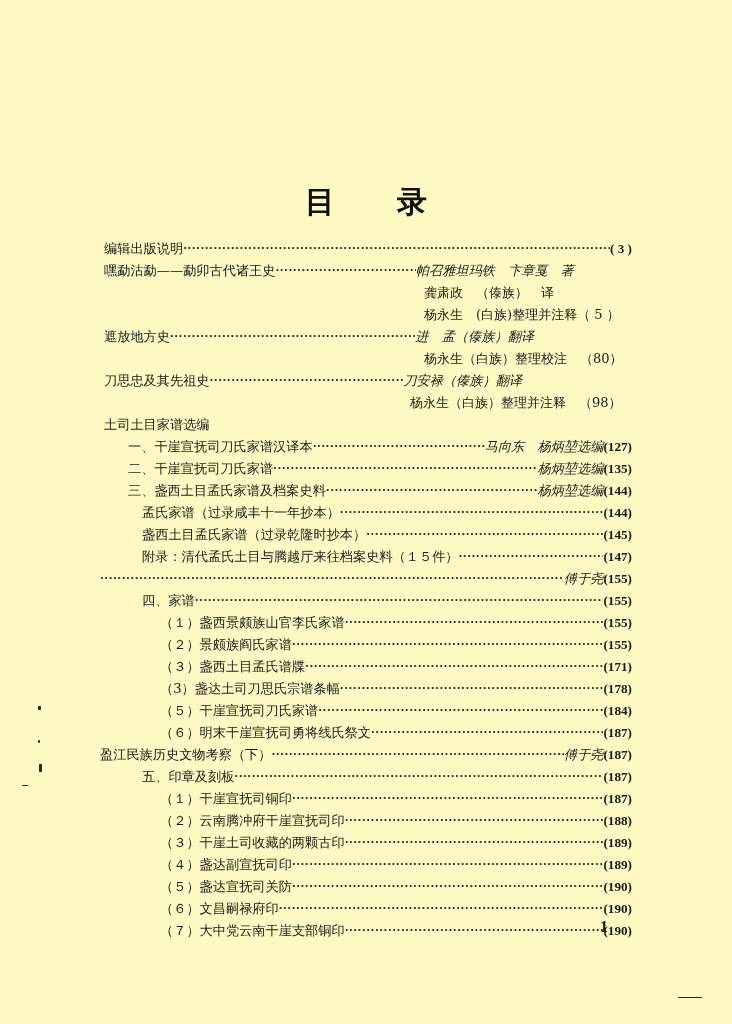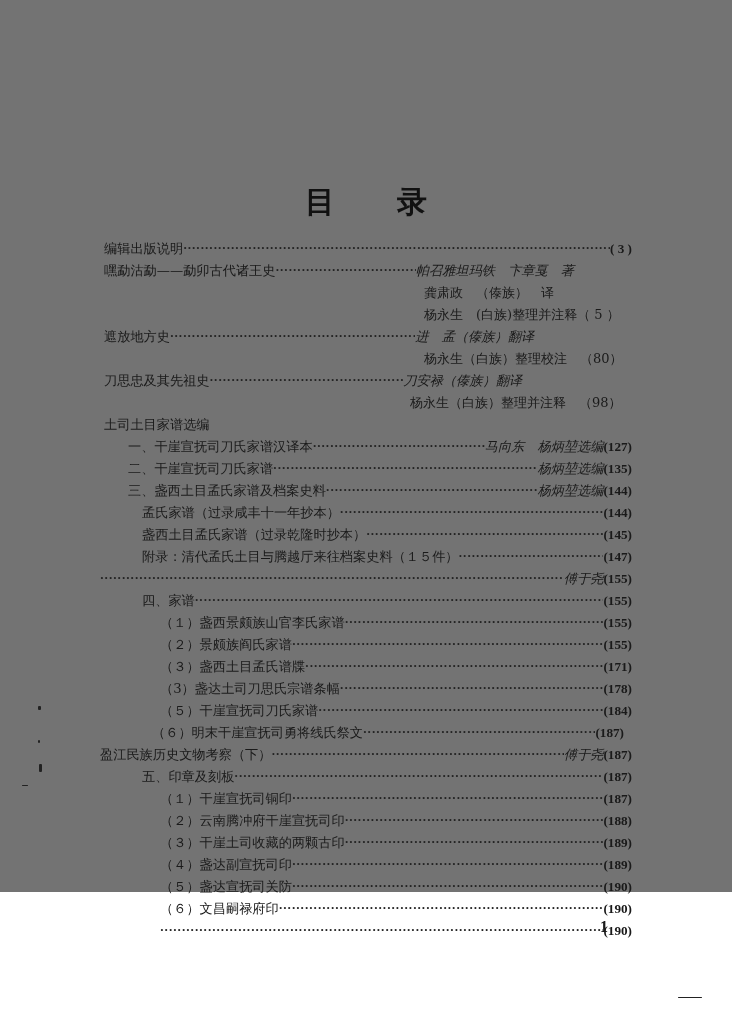--- a/index.html
+++ b/index.html
@@ -1,18 +1,18 @@
 <!DOCTYPE html>
 <html><head>
 <meta charset="utf-8">
 <style>
   html, body { margin: 0; padding: 0; background: #ffffff; }
   body { width: 732px; height: 1024px; position: relative; overflow: hidden;
          font-family: "DejaVu Serif", "Liberation Serif", serif; color: #1a1a1a; }
-  .page { position: absolute; left: 0; top: 0; width: 732px; height: 892px; background: #737373; }
+  .page { position: absolute; left: 0; top: 0; width: 732px; height: 1024px; background: #fef9c3; }
   .title { position: absolute; top: 182px; left: 0; width: 732px; text-align: center;
            font-family: "DejaVu Sans", "Liberation Sans", sans-serif; font-weight: bold;
            font-size: 30px; letter-spacing: 62px; padding-left: 62px; box-sizing: border-box; color: #111; }
   .toc { position: absolute; left: 104px; top: 238px; width: 528px; }
   .row { position: absolute; left: 0; width: 528px; height: 22px; display: flex; align-items: flex-end;
          font-size: 13.2px; line-height: 22px; white-space: nowrap; }
   .row .t { flex: 0 0 auto; }
   .row .dots { flex: 1 1 auto; overflow: hidden; height: 22px; letter-spacing: 0.5px; color: #222;
                font-size: 11px; }
   .row .dots::before { content: "··············································································································································"; font-weight: bold; }
@@ -130,21 +130,21 @@
     <div class="row" style="top:440px; left:56px; width:472px">
       <span class="t">（3）盏达土司刀思氏宗谱条幅</span>
       <span class="dots"></span>
       <span class="p">(178)</span>
     </div>
     <div class="row" style="top:462px; left:56px; width:472px">
       <span class="t">（５）干崖宣抚司刀氏家谱</span>
       <span class="dots"></span>
       <span class="p">(184)</span>
     </div>
-    <div class="row" style="top:484px; left:48px; width:472px">
+    <div class="row" style="top:484px; left:56px; width:472px">
       <span class="t">（６）明末干崖宣抚司勇将线氏祭文</span>
       <span class="dots"></span>
       <span class="p">(187)</span>
     </div>
 
     <div class="row" style="top:506px; left:-4px; width:532px">
       <span class="t">盈江民族历史文物考察（下）</span>
       <span class="dots"></span>
       <span class="a">傅于尧</span>
       <span class="p">(187)</span>
@@ -180,20 +180,21 @@
       <span class="t">（５）盏达宣抚司关防</span>
       <span class="dots"></span>
       <span class="p">(190)</span>
     </div>
     <div class="row" style="top:660px; left:56px; width:472px">
       <span class="t">（６）文昌嗣禄府印</span>
       <span class="dots"></span>
       <span class="p">(190)</span>
     </div>
     <div class="row" style="top:682px; left:56px; width:472px">
+      <span class="t">（７）大中党云南干崖支部铜印</span>
       <span class="dots"></span>
       <span class="p">(190)</span>
     </div>
   </div>
 
   <div class="pageno">1</div>
 
   <div class="speck" style="left:38px;top:706px;width:3px;height:4px"></div>
   <div class="speck" style="left:38px;top:740px;width:2px;height:3px"></div>
   <div class="speck" style="left:39px;top:764px;width:3px;height:8px"></div>

